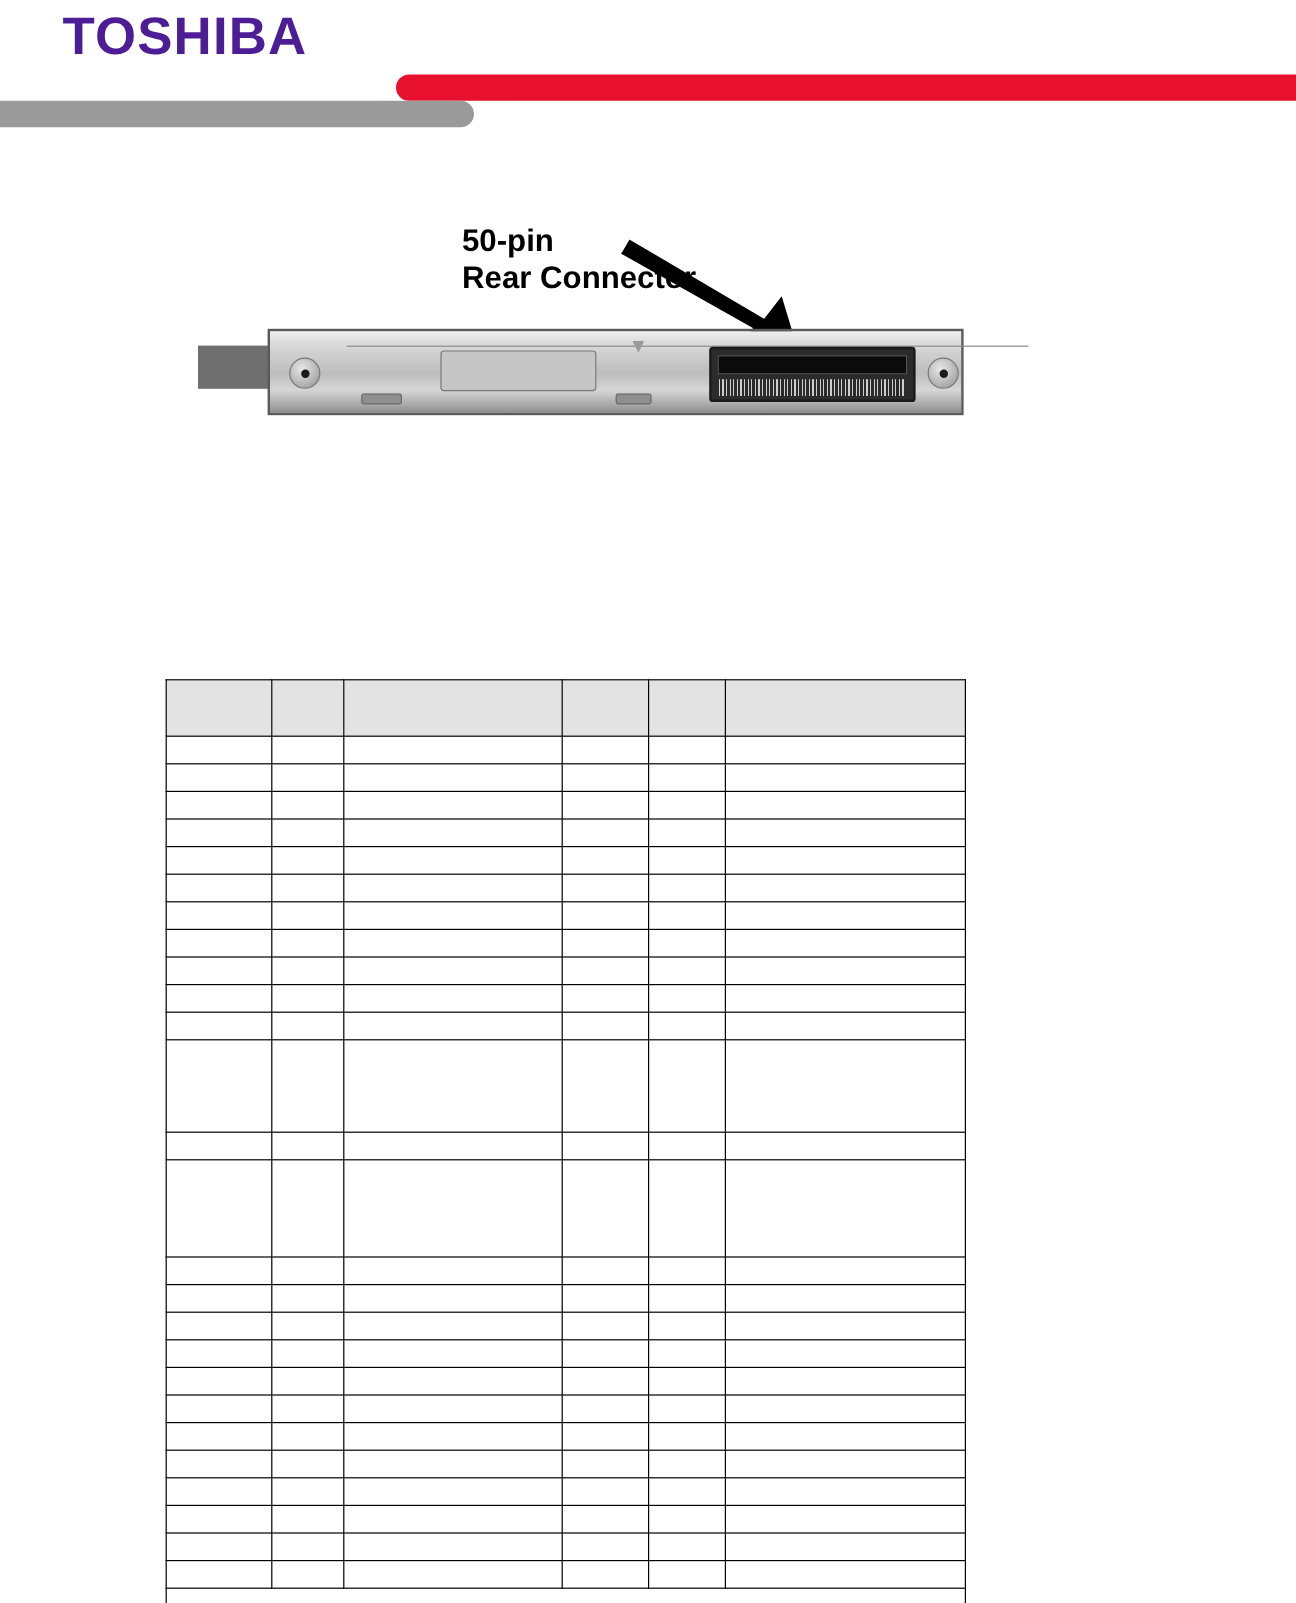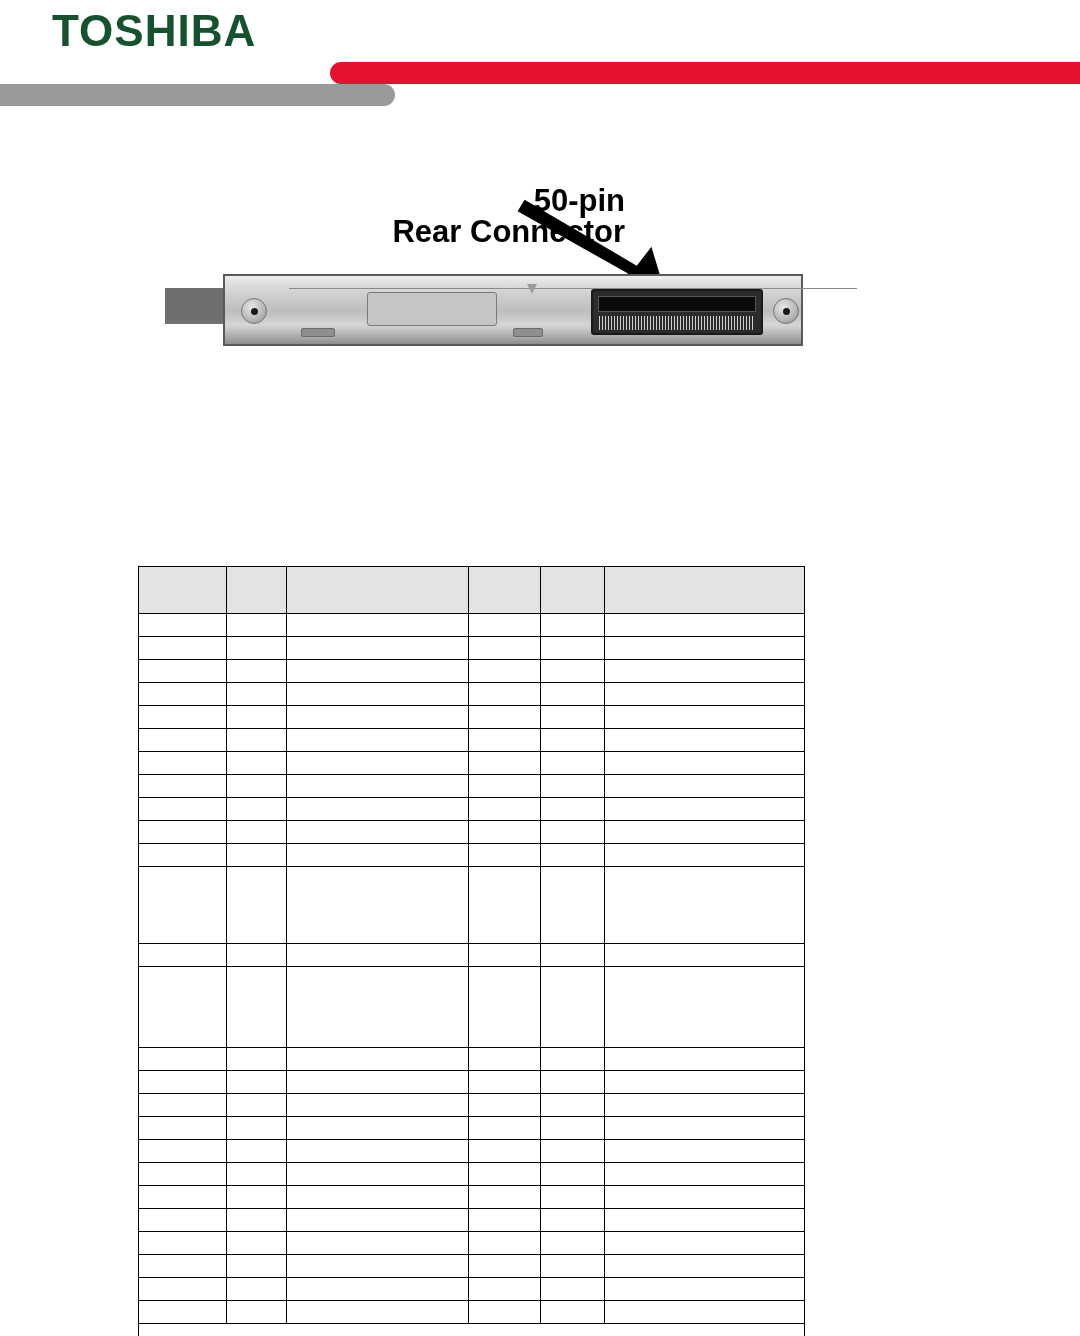--- a/index.html
+++ b/index.html
@@ -17,21 +17,21 @@
 
   
   .logo {
     position: absolute;
     left: 52px;
     top: 6px;
     font-family: "Liberation Sans", sans-serif;
     font-weight: bold;
     font-size: 44px;
     letter-spacing: 1px;
-    color: #14532d;
+    color: #4c1d95;
   }
 
   .header-bars {
     position: absolute;
     left: 0;
     top: 62px;
     width: 1080px;
     height: 46px;
   }
   .bar-red {
@@ -61,23 +61,23 @@
     left: 140px;
     top: 185px;
     width: 680px;
     height: 185px;
   }
   .fig-label {
     position: absolute;
     left: 245px;
     top: 0px;
     width: 240px;
-    text-align: right;
+    text-align: left;
     font-weight: bold;
-    font-size: 31px;
+    font-size: 26px;
     line-height: 31px;
     color: #000;
   }
   .fig-arrow {
     position: absolute;
     left: 355px;
     top: 12px;
     width: 200px;
     height: 105px;
   }

